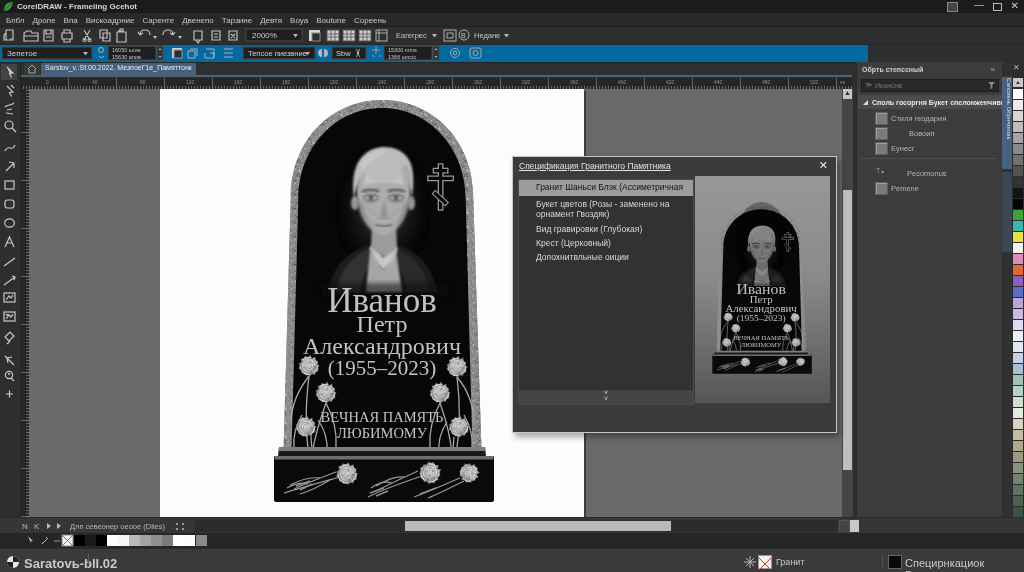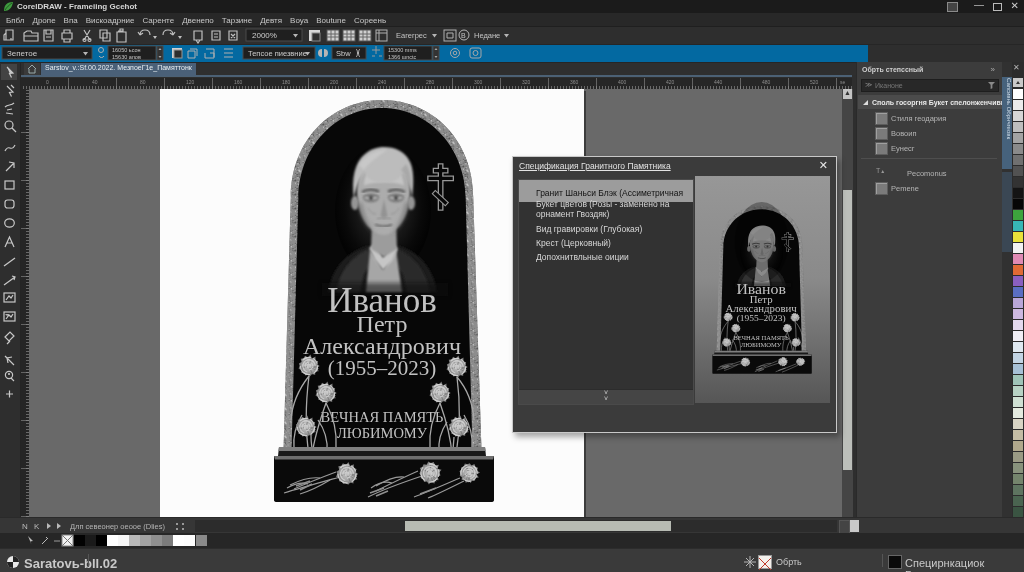--- a/index.html
+++ b/index.html
@@ -495,21 +495,21 @@
   </div>
   <div class="abs" style="left:1px;top:33px;width:144px;height:14px;background:#4b4b4b;">
     <svg width="7" height="7" style="position:absolute;left:4px;top:4px" viewBox="0 0 7 7">
         <path d="M1 1 l5 0 l0 5 z" fill="#ddd" transform="rotate(90 3.5 3.5)"></path>
       </svg>
     <span style="position:absolute;left:14px;top:3.5px;font-size:7px;font-weight:bold;color:#e8e8e8;white-space:nowrap;">Споль госоргня Букет спелонженчивык</span>
   </div>
   <div class="abs" style="left:18px;top:50px;width:11px;height:11px;background:#7b7b7b;border:1px solid #5d5d5d;box-shadow:inset 1px 1px 0 #a0a0a0;"></div>
   <div class="abs" style="left:34px;top:52px;font-size:7.5px;color:#b5b5b5;">Стиля геодария</div>
   <div class="abs" style="left:18px;top:65px;width:11px;height:11px;background:#7b7b7b;border:1px solid #5d5d5d;box-shadow:inset 1px 1px 0 #a0a0a0;"></div>
-  <div class="abs" style="left:34px;top:67px;font-size:7.5px;color:#b5b5b5;">Вовоип</div>
+  <div class="abs" style="left:52px;top:67px;font-size:7.5px;color:#b5b5b5;">Вовоип</div>
   <div class="abs" style="left:18px;top:80px;width:11px;height:11px;background:#7b7b7b;border:1px solid #5d5d5d;box-shadow:inset 1px 1px 0 #a0a0a0;"></div>
   <div class="abs" style="left:34px;top:82px;font-size:7.5px;color:#b5b5b5;">Еунесг</div>
   <div class="abs" style="left:4px;top:96px;width:136px;height:1px;background:#4e4e4e;"></div>
   <div class="abs" style="left:19px;top:105px;font-size:7px;color:#999;">T<span style="font-size:5px;">▲</span></div>
   <div class="abs" style="left:34px;top:107px;font-size:7.5px;color:#b5b5b5;margin-left:16px;">Pecomonus</div>
   <div class="abs" style="left:18px;top:120px;width:11px;height:11px;background:#7b7b7b;border:1px solid #5d5d5d;box-shadow:inset 1px 1px 0 #a0a0a0;"></div>
   <div class="abs" style="left:34px;top:122px;font-size:7.5px;color:#b5b5b5;">Pemene</div>
 </div>
 
 <div class="abs" style="left:1002px;top:62px;width:10px;height:471px;background:#313131;">
@@ -617,32 +617,32 @@
   <div class="abs" style="left:24px;top:7px;font-size:13px;color:#c9c9c9;font-weight:bold;">Saratovь-bll.02</div>
   <div class="abs" style="left:88px;top:5px;width:1px;height:13px;background:#555;"></div>
   <svg width="12" height="12" style="position:absolute;left:744px;top:7px;" viewBox="0 0 12 12">
     <path d="M6 0 v12 M0 6 h12 M2 2 l8 8 M10 2 l-8 8" stroke="#b5b5b5" stroke-width="1"></path>
   </svg>
   <div class="abs" style="left:758px;top:6px;width:12px;height:12px;background:#f4f0ec;border:1px solid #999;">
     <svg width="12" height="12" viewBox="0 0 12 12">
         <path d="M0 0 L12 12 M12 0 L0 12" stroke="#c0392b" stroke-width="1"></path>
       </svg>
   </div>
-  <div class="abs" style="left:776px;top:8px;font-size:9px;color:#c9c9c9;">Обрть</div>
+  <div class="abs" style="left:776px;top:8px;font-size:9px;color:#c9c9c9;">Гранит</div>
   <div class="abs" style="left:882px;top:5px;width:1px;height:13px;background:#555;"></div>
   <div class="abs" style="left:888px;top:6px;width:12px;height:12px;background:#0a0a0a;border:1px solid #666;"></div>
   <div class="abs" style="left:905px;top:8px;font-size:11px;color:#c9c9c9;">Специрнкациок Гранитного</div>
 </div>
 
 <div class="abs" style="left:512px;top:156px;width:323px;height:275px;background:#3b3b3b;border:1px solid #c9c9c9;box-shadow:3px 4px 6px rgba(0,0,0,0.35);" id="dialog">
   <div class="abs" style="left:6px;top:4px;font-size:8.5px;color:#e3e3e3;text-decoration:underline;">Спецификация Гранитного Памятника</div>
   <div class="abs" style="right:8px;top:2px;font-size:11px;color:#e8e8e8;">✕</div>
 
   <div class="abs" style="left:5px;top:22px;width:174px;height:224px;background:#323232;border:1px solid #4a4a4a;">
-    <div class="abs" style="left:0;top:0px;width:174px;height:14px;background:#9c9c9c;color:#121212;font-size:8.5px;padding-top:8px;"><span style="margin-left:17px;">Гранит Шаньси Блэк (Ассиметричная</span></div>
+    <div class="abs" style="left:0;top:0px;width:174px;height:14px;background:#9c9c9c;color:#121212;font-size:8.5px;padding-top:2px;"><span style="margin-left:17px;">Гранит Шаньси Блэк (Ассиметричная</span></div>
     <div class="abs" style="left:17px;top:19px;font-size:8.5px;color:#d8d8d8;line-height:10px;">Букет цветов (Розы - заменено на<br>орнамент Гвоздяк)</div>
     <div class="abs" style="left:17px;top:44px;font-size:8.5px;color:#d8d8d8;">Вид гравировки (Глубокая)</div>
     <div class="abs" style="left:17px;top:58px;font-size:8.5px;color:#d8d8d8;">Крест (Церковный)</div>
     <div class="abs" style="left:17px;top:72px;font-size:8.5px;color:#d8d8d8;">Допохнитвльные оиции</div>
 
     <div class="abs" style="left:0;bottom:0;width:174px;height:14px;background:#454545;border-top:1px solid #2c2c2c;text-align:center;color:#cfcfcf;font-size:7px;line-height:6px;">˅<br>˅</div>
   </div>
 
   <div class="abs" style="left:182px;top:19px;width:135px;height:227px;background:linear-gradient(#979797,#8a8a8a 45%,#565656);">
     <svg width="135" height="227" viewBox="694 175 135 227" id="minimon">

